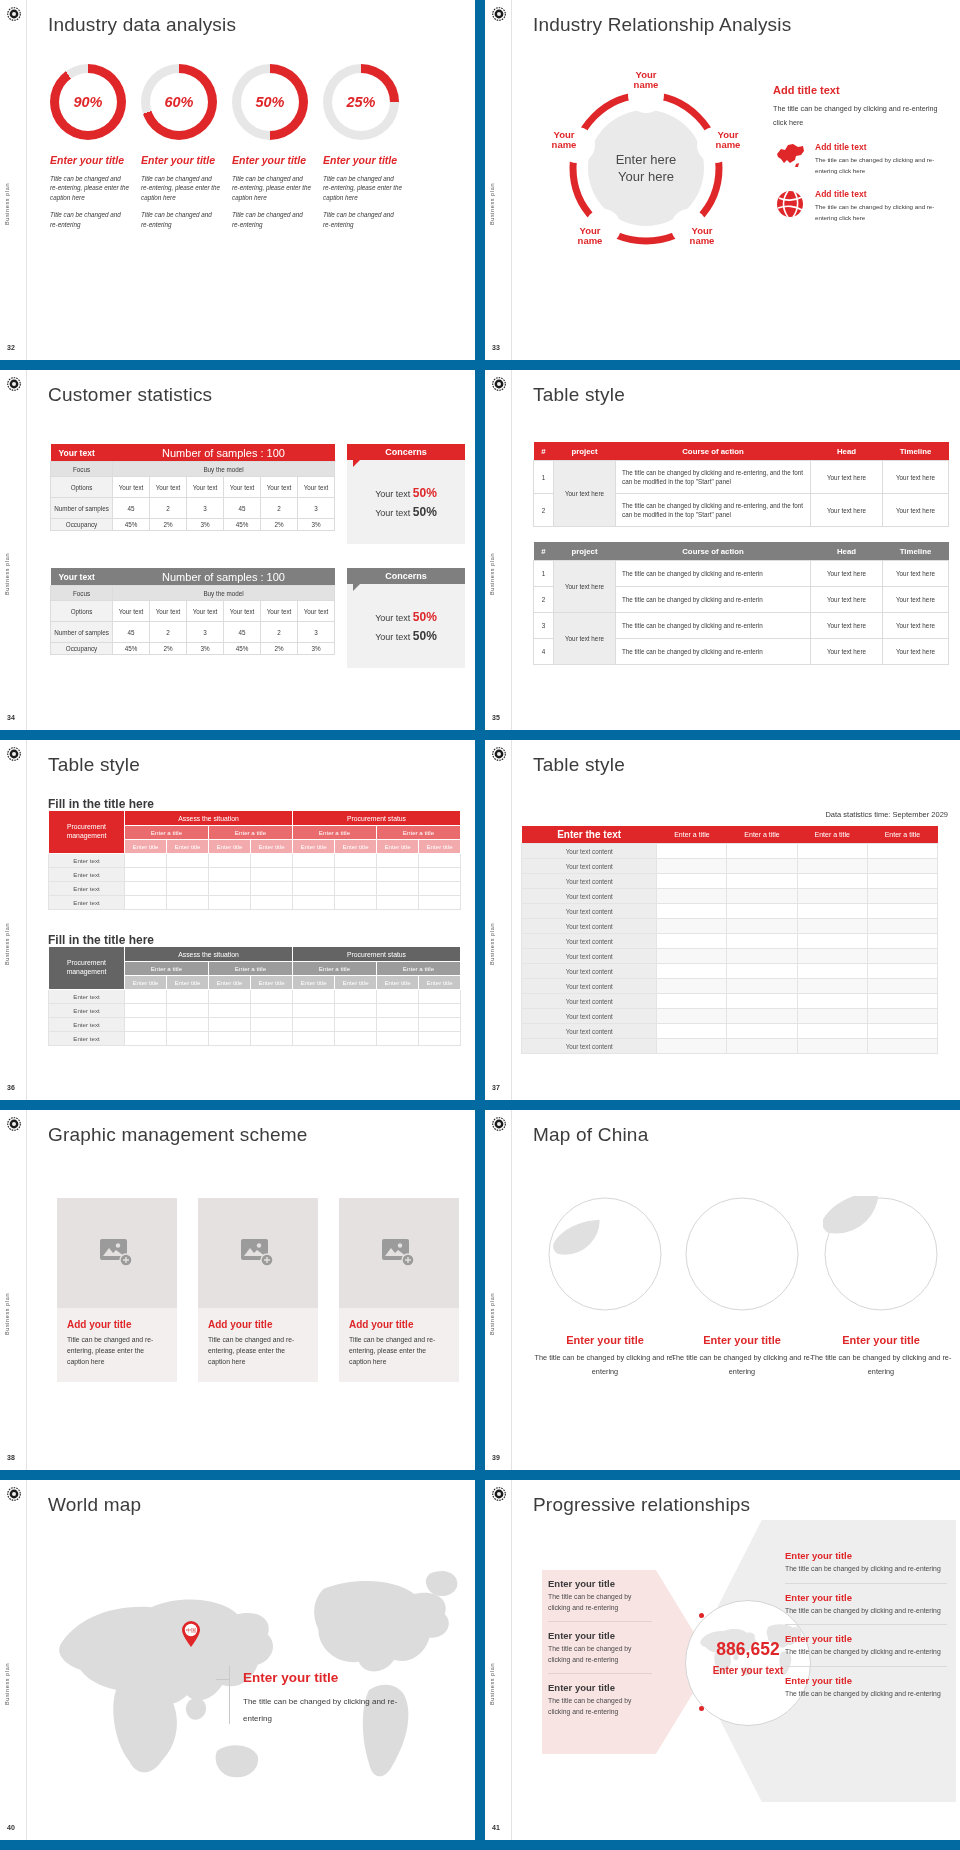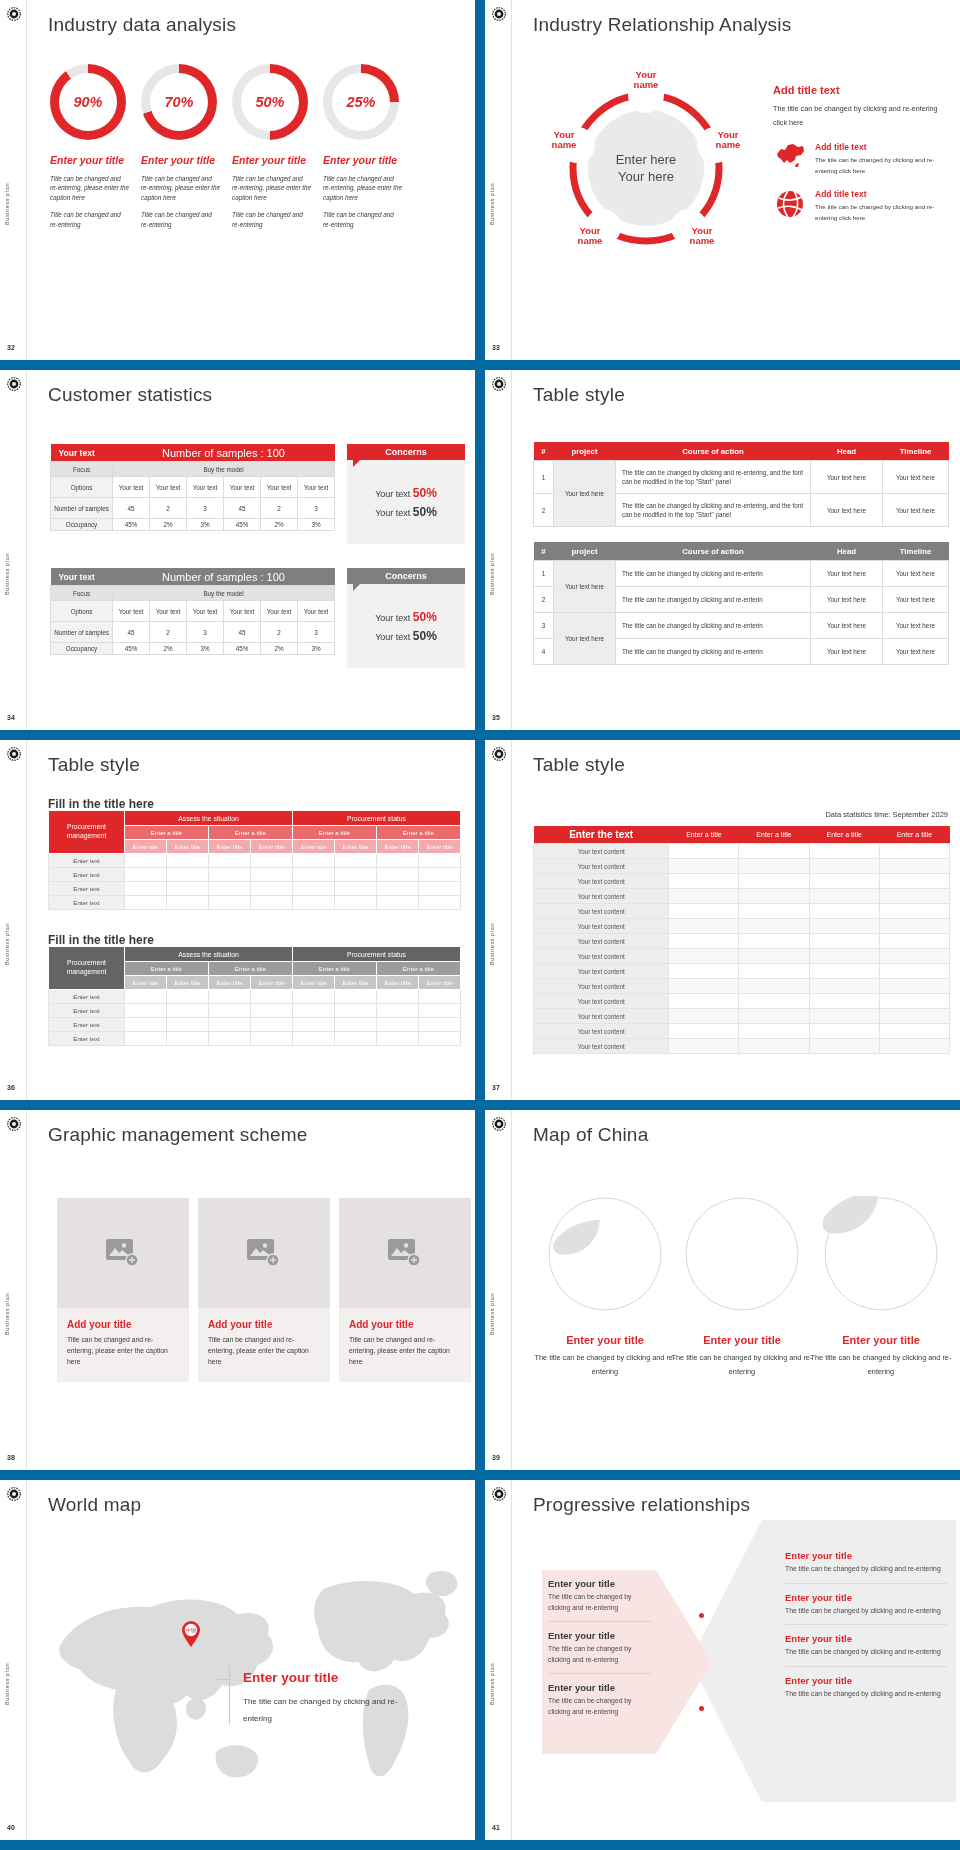--- a/index.html
+++ b/index.html
@@ -78,29 +78,29 @@
   .s36-t td.rh{font-size:6.5px;line-height:1.3;}
   .red36 tr.h1 td{background:var(--red);}
   .red36 tr.h2 td{background:var(--red-soft);}
   .red36 tr.h3 td{background:var(--red-softer);}
   .gray36 tr.h1 td{background:var(--grayd);}
   .gray36 tr.h2 td{background:var(--graym);}
   .gray36 tr.h3 td{background:var(--grayl);}
   .s36-t td.rl{background:#f0f0f0;}
   
   .s37-note{position:absolute;right:12px;top:70px;font-size:7.5px;color:#3a3a3a;}
-  .s37-t{position:absolute;left:48px;top:86px;border-collapse:collapse;table-layout:fixed;width:417px;font-size:6.3px;color:#555;}
+  .s37-t{position:absolute;left:36px;top:86px;border-collapse:collapse;table-layout:fixed;width:417px;font-size:6.3px;color:#555;}
   .s37-t td{border:1px solid #e4e4e4;text-align:center;height:14px;padding:0;}
   .s37-t tr.h td{border:none;background:var(--red);color:#fff;height:17px;}
   .s37-t tr.h td.f{font-size:10px;font-weight:bold;}
   .s37-t tr.h td{font-size:7px;}
   .s37-t td.rl{background:#ededed;}
   .s37-t tr:nth-child(odd) td.v{background:#f8f8f8;}
   
-  .card{position:absolute;top:88px;width:132px;}
+  .card{position:absolute;top:88px;width:120px;}
   .card .img{height:110px;background:#e4e1e0;display:flex;align-items:center;justify-content:center;}
   .card .txt{background:#f2efee;padding:11px 10px 14px 10px;}
   .card .t{font-size:10px;font-weight:bold;color:var(--red);}
   .card .c{margin-top:5px;font-size:6.8px;line-height:1.6;color:#3a3a3a;}
   
   .globe{position:absolute;top:86px;width:116px;height:116px;}
   .s39-txt{position:absolute;top:224px;width:150px;text-align:center;}
   .s39-txt .t{font-size:11px;font-weight:bold;color:var(--red);}
   .s39-txt .c{margin-top:5px;font-size:7.3px;line-height:1.9;color:#3a3a3a;}
   
@@ -174,21 +174,21 @@
       <div class="s32-col">
         <div class="donut" style="background: conic-gradient(rgb(223, 38, 41) 0deg, rgb(223, 38, 41) 90%, rgb(231, 231, 231) 90%, rgb(231, 231, 231) 100%);">
           <span class="pct">90%</span>
           </div>
         <div class="s32-t">Enter your title</div>
         <div class="s32-c">Title can be changed and re-entering, please enter the caption here</div>
         <div class="s32-c">Title can be changed and re-entering</div>
       </div>
       <div class="s32-col">
         <div class="donut" style="background: conic-gradient(rgb(223, 38, 41) 0deg, rgb(223, 38, 41) 70%, rgb(231, 231, 231) 70%, rgb(231, 231, 231) 100%);">
-          <span class="pct">70%</span>
+          <span class="pct">60%</span>
           </div>
         <div class="s32-t">Enter your title</div>
         <div class="s32-c">Title can be changed and re-entering, please enter the caption here</div>
         <div class="s32-c">Title can be changed and re-entering</div>
       </div>
       <div class="s32-col">
         <div class="donut" style="background: conic-gradient(rgb(223, 38, 41) 0deg, rgb(223, 38, 41) 50%, rgb(231, 231, 231) 50%, rgb(231, 231, 231) 100%);">
           <span class="pct">50%</span>
           </div>
         <div class="s32-t">Enter your title</div>
@@ -879,20 +879,29 @@
         <use href="#logo-badge"></use>
       </svg>
     <div class="side-label">Business plan</div>
     <div class="vline"></div>
     <div class="page-num">41</div>
     <div class="slide-title">Progressive relationships</div>
 
     <div class="s41-gray"></div>
     <div class="s41-pink"></div>
 
+    <div class="s41-circle">
+      <svg width="116" height="70" viewBox="0 0 440 260">
+        <g fill="#cfcfcf">
+            <use href="#world-map"></use>
+          </g>
+      </svg>
+      <div class="s41-num">886,652</div>
+      <div class="s41-cc">Enter your text</div>
+    </div>
     <div class="s41-dot" style="left:214px;top:133px"></div>
     <div class="s41-dot" style="left:214px;top:226px"></div>
 
     <div class="s41-left">
       <div class="item">
         <div class="t">Enter your title</div>
         <div class="c">The title can be changed by clicking and re-entering</div>
       </div>
       <div class="item">
         <div class="t">Enter your title</div>

